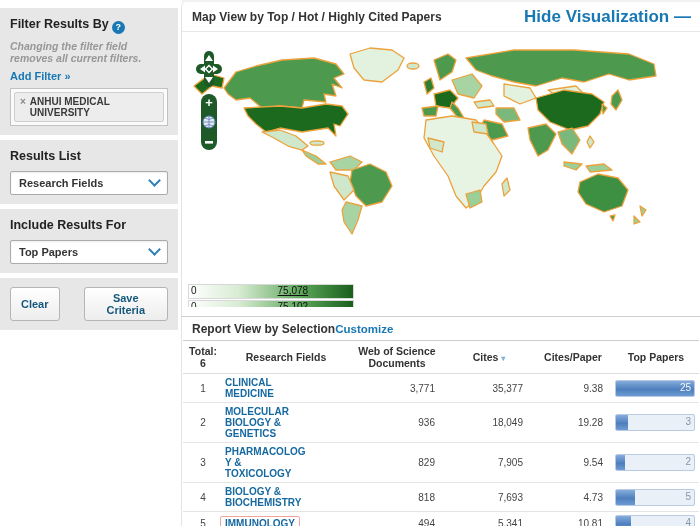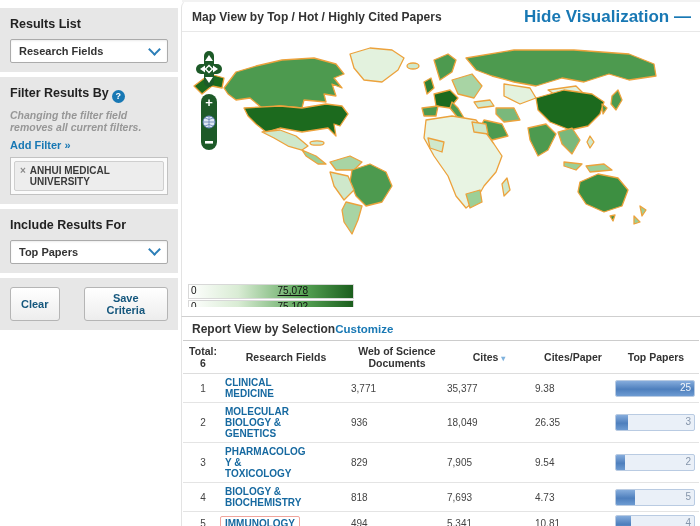--- a/index.html
+++ b/index.html
@@ -59,57 +59,57 @@
 
   table.rpt{border-collapse:collapse;width:516px;margin-left:1px;table-layout:fixed;}
   table.rpt th{border-top:1px solid #cccccc;border-bottom:1px solid #dddddd;
                font-size:10.5px;font-weight:bold;color:#333;padding:4px 2px;vertical-align:middle;}
   .preline{white-space:pre-line;}
   th.cites-th{color:#4a8fca;}
   .sort-tri{font-size:8px;color:#7fb2dd;}
   td{font-size:10px;color:#444;padding:3px 2px;vertical-align:middle;line-height:11px;}
   tr.datarow td{border-top:1px solid #e4e4e4;}
   td.rank{text-align:center;}
-  td.num{text-align:left;padding-right:10px;}
+  td.num{text-align:right;padding-right:10px;}
   a.fieldlink{color:#1669a0;font-weight:bold;font-size:10px;text-decoration:none;
               white-space:pre-line;display:inline-block;cursor:pointer;}
   a.fieldlink.hl{border:1px solid #f0a49c;border-radius:2px;padding:1px 4px;margin-left:-5px;}
   .bar-track{position:relative;width:78px;height:15px;background:#eaf0f8;
              border:1px solid #b9cbe2;border-radius:2px;margin-left:auto;margin-right:2px;overflow:hidden;}
   .bar-fill{position:absolute;left:0;top:0;bottom:0;
             background:linear-gradient(#85acdc,#4e7fbd 55%,#6d9bd2);}
   .bar-val{position:absolute;right:3px;top:1px;font-size:10px;color:#8595ab;}
   .bar-val.on-fill{color:#f2f6fb;}
 </style>
 </head>
 <body>
 
 <div id="page">
 
   <div id="sidebar">
 
     <div class="side-sec">
-      <div class="side-head">Results List</div>
-      <div class="dropdown">
-        <span class="val">Research Fields</span>
-        <span class="chev"></span>
-      </div>
-    </div>
-
-    <div class="side-sec">
       <div class="side-head">
         <span>Filter Results By</span><span class="help">?</span>
       </div>
       <div class="note">Changing the filter field removes all current filters.</div>
       <span class="addfilter">Add Filter »</span>
       <div class="filterbox">
         <div class="filtertag">
           <span class="xicon">×</span>
           <span class="tagtext">ANHUI MEDICAL UNIVERSITY</span>
         </div>
+      </div>
+    </div>
+
+    <div class="side-sec">
+      <div class="side-head">Results List</div>
+      <div class="dropdown">
+        <span class="val">Research Fields</span>
+        <span class="chev"></span>
       </div>
     </div>
 
     <div class="side-sec">
       <div class="side-head">Include Results For</div>
       <div class="dropdown">
         <span class="val">Top Papers</span>
         <span class="chev"></span>
       </div>
     </div>
@@ -263,21 +263,21 @@
     </td>
   </tr>
 
   <tr class="datarow">
     <td class="rank">2</td>
     <td><a class="fieldlink">MOLECULAR
 BIOLOGY &amp;
 GENETICS</a></td>
     <td class="num">936</td>
     <td class="num">18,049</td>
-    <td class="num">26.35</td>
+    <td class="num">19.28</td>
     <td>
       <div class="bar-track">
         <div class="bar-fill" style="width: 15%;"></div>
         <span class="bar-val">3</span>
       </div>
     </td>
   </tr>
 
   <tr class="datarow">
     <td class="rank">3</td>

